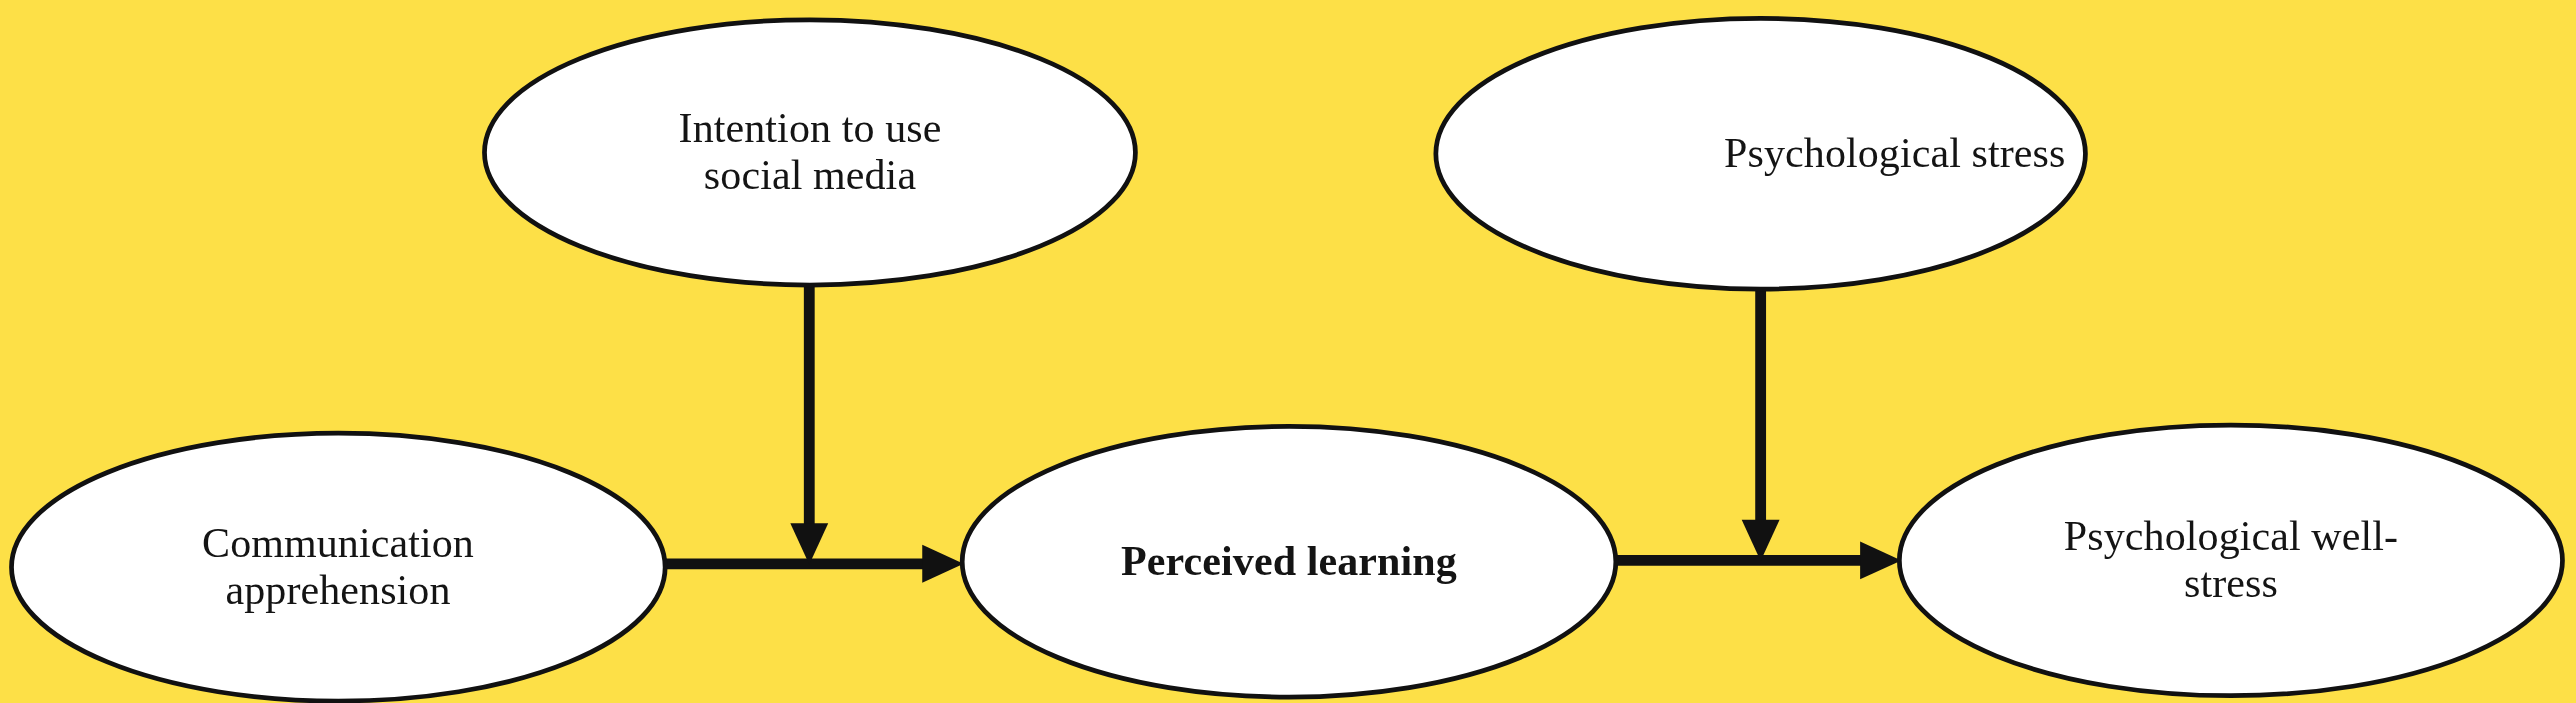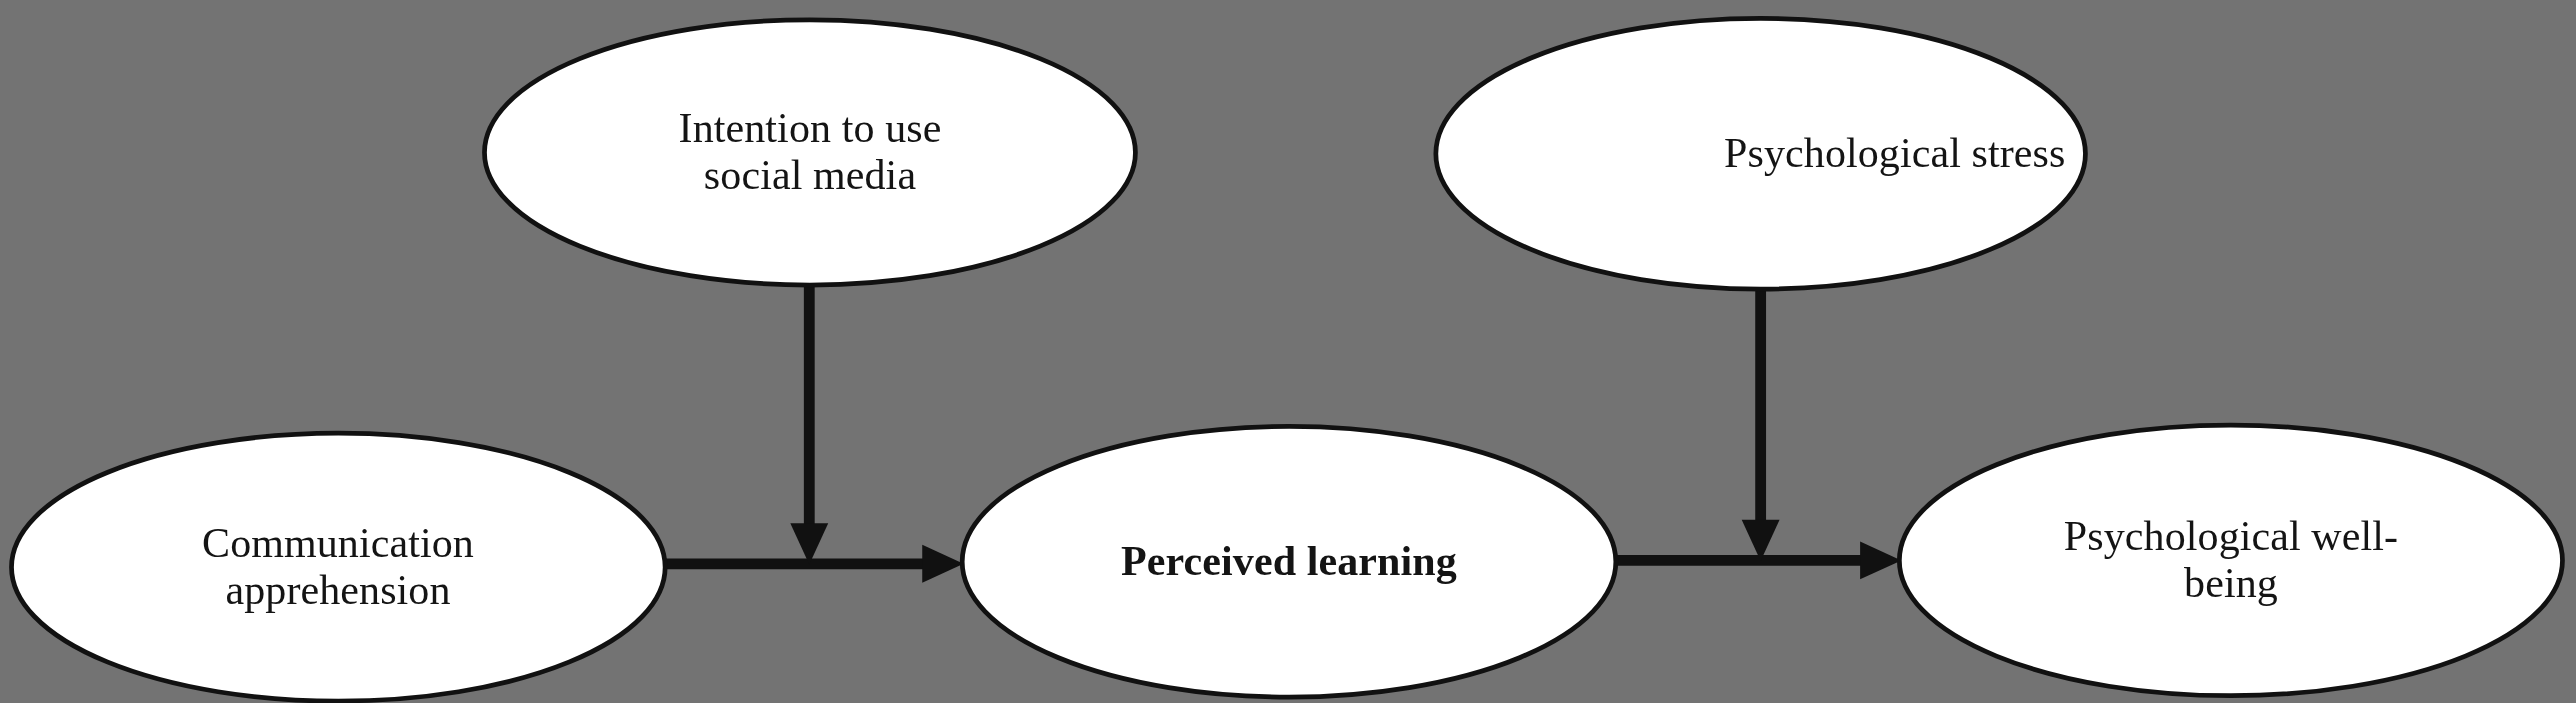--- a/index.html
+++ b/index.html
@@ -11,21 +11,21 @@
   body {
     font-family: "Liberation Serif", "DejaVu Serif", serif;
     width: 2576px;
     height: 704px;
     overflow: hidden;
   }
   #diagram-root {
     position: relative;
     width: 2576px;
     height: 704px;
-    background: #737373;
+    background: #fde047;
   }
   #model-svg {
     position: absolute;
     top: 0;
     left: 0;
     width: 2576px;
     height: 704px;
     display: block;
   }
   .node-ellipse {
@@ -95,16 +95,16 @@
 social media</div>
 
   <div class="node-label" style="left:1761px; top:154px; width:609px;text-align:right;">Psychological stress</div>
 
   <div class="node-label" style="left:338px; top:567px; width:609px;">Communication
 apprehension</div>
 
   <div class="node-label" style="left:1289px; top:562px; width:609px;font-weight:bold;">Perceived learning</div>
 
   <div class="node-label" style="left:2231px; top:560px; width:609px;">Psychological well-
-being</div>
+stress</div>
 
 </div>
 
 
 </body></html>

